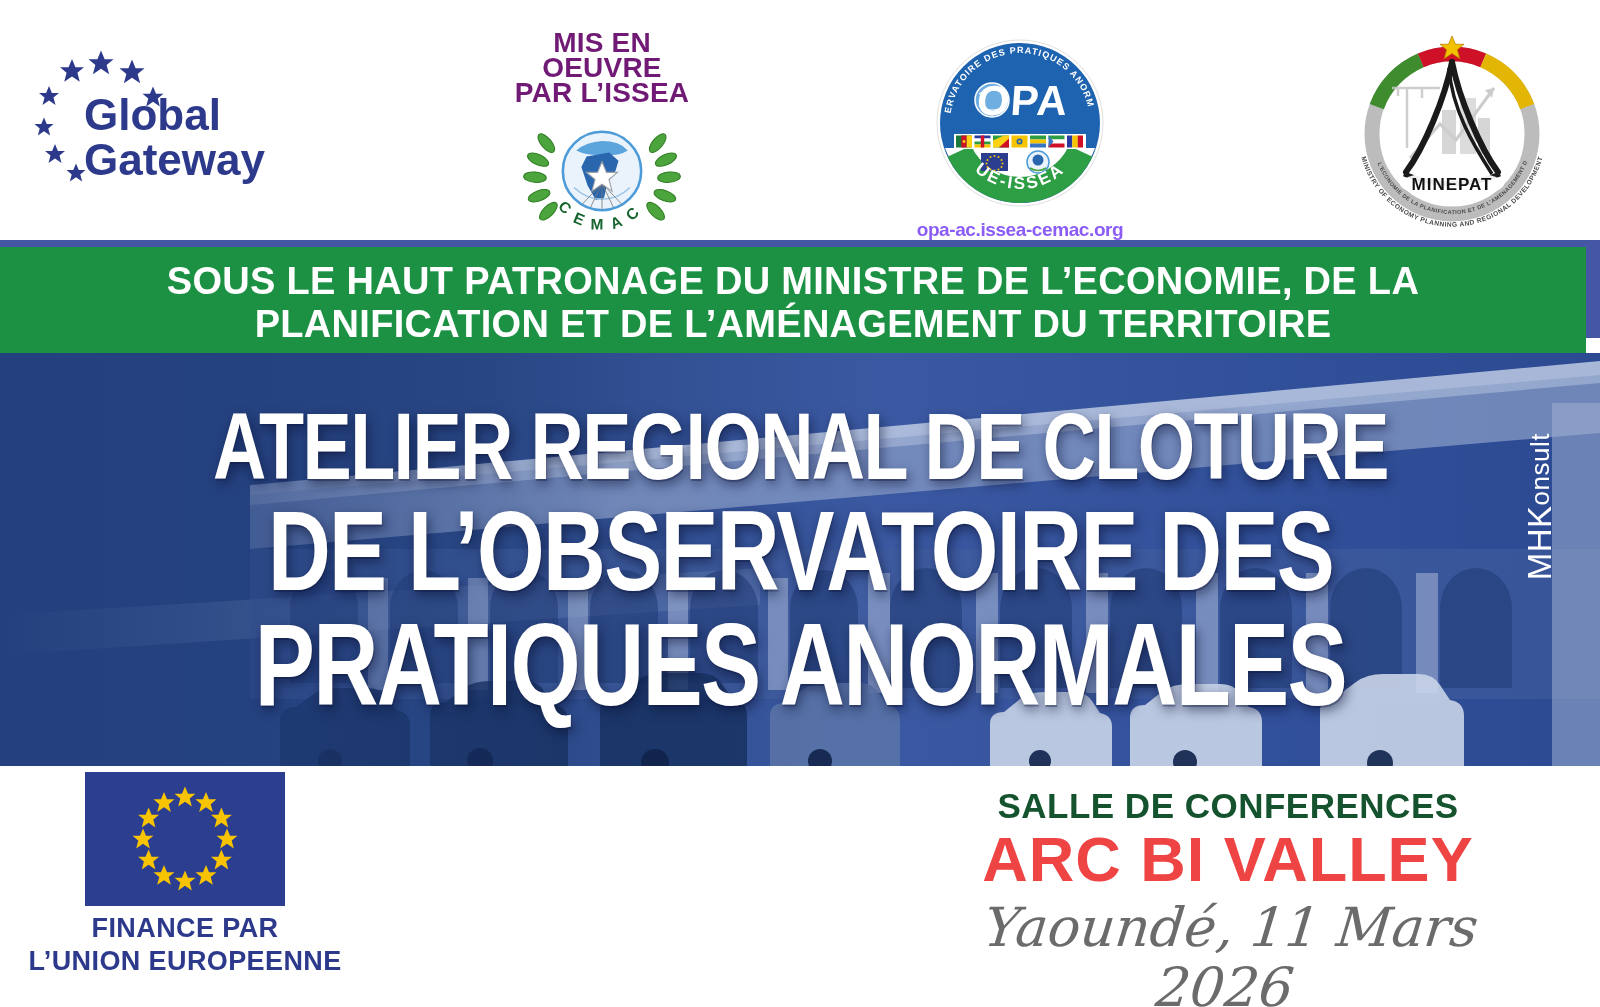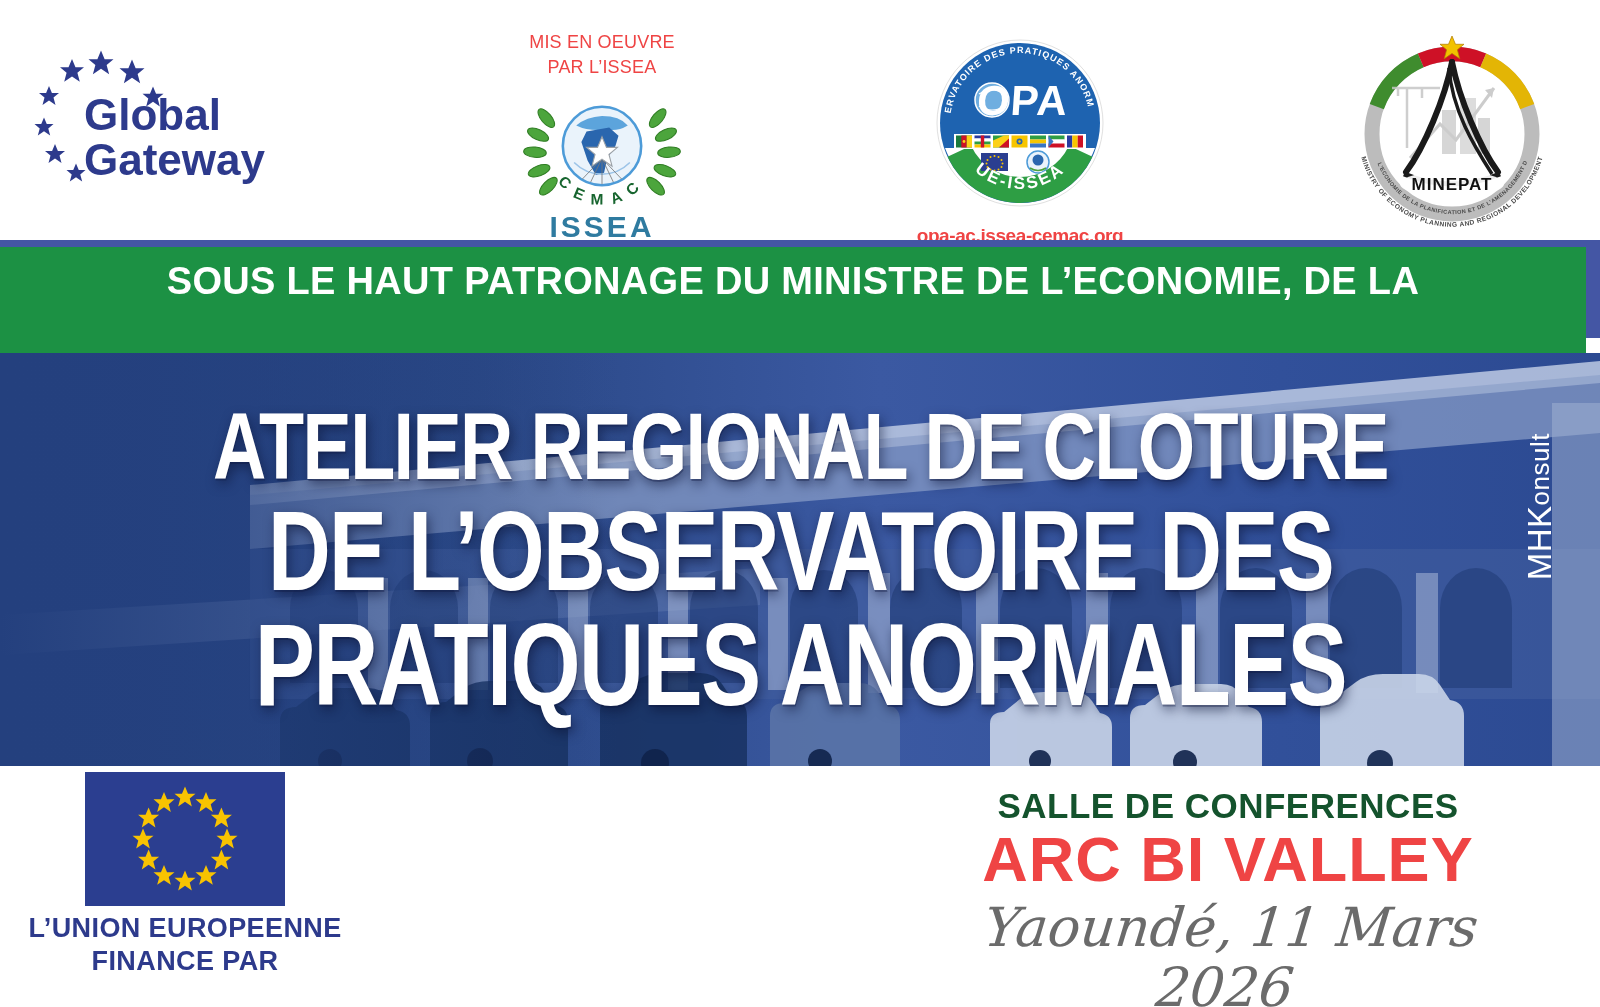--- a/index.html
+++ b/index.html
@@ -4,23 +4,23 @@
 <style>
   html,body{margin:0;padding:0;background:#ffffff;}
   .poster{
     position:relative;width:1600px;height:1007px;overflow:hidden;background:#ffffff;
     font-family:"Liberation Sans",sans-serif;
   }
   
   .logos{position:absolute;left:0;top:0;width:1600px;height:240px;background:#ffffff;}
   .gg-logo{position:absolute;left:32px;top:42px;width:270px;height:160px;}
   .issea-block{position:absolute;left:492px;top:30px;width:220px;text-align:center;}
-  .issea-caption{font-size:18px;font-weight:normal;color:#ef4444;line-height:25px;letter-spacing:.2px;}
+  .issea-caption{font-size:28px;font-weight:bold;color:#701a75;line-height:25px;letter-spacing:.2px;}
   .opa-block{position:absolute;left:900px;top:38px;width:240px;text-align:center;}
-  .opa-url{margin-top:13px;font-size:19px;font-weight:bold;color:#ef4444;letter-spacing:-.4px;}
+  .opa-url{margin-top:7px;font-size:19px;font-weight:bold;color:#8b5cf6;letter-spacing:-.4px;}
   .minepat-block{position:absolute;left:1352px;top:26px;width:200px;height:205px;}
   
   .band-wrap{position:absolute;left:0;top:240px;width:1600px;height:98px;background:#4456a4;}
   .green-band{position:absolute;left:0;top:7px;width:1586px;height:106px;background:#1c9144;
     color:#ffffff;text-align:center;padding-top:13px;box-sizing:border-box;}
   .green-band .l{font-size:38px;font-weight:bold;line-height:43px;letter-spacing:.3px;}
   
   .hero{position:absolute;left:0;top:353px;width:1600px;height:413px;overflow:hidden;}
   .hero-bg{position:absolute;left:0;top:0;width:100%;height:100%;}
   .hero-title{position:absolute;left:0;top:0;width:1600px;height:100%;
@@ -233,20 +233,21 @@
         <text font-size="6.6" font-weight="bold" fill="#4a4a4a" letter-spacing=".5">
           <textPath href="#mnEn" startOffset="50%" text-anchor="middle">MINISTRY OF ECONOMY PLANNING AND REGIONAL DEVELOPMENT</textPath>
         </text>
       </svg>
     </div>
   </header>
 
   <div class="band-wrap">
     <section class="green-band">
       <div class="l">SOUS LE HAUT PATRONAGE DU MINISTRE DE L’ECONOMIE, DE LA</div>
+      <div class="l">PLANIFICATION ET DE L’AMÉNAGEMENT DU TERRITOIRE</div>
     </section>
   </div>
 
   <section class="hero">
     <svg class="hero-bg" viewBox="0 0 1600 413" preserveAspectRatio="none">
       <defs>
         <linearGradient id="heroGrad" x1="0" y1="0" x2="1" y2="0">
           <stop offset="0" stop-color="#24407e"></stop>
             <stop offset=".3" stop-color="#2a4886"></stop>
           <stop offset=".55" stop-color="#3b59a2"></stop>
@@ -348,22 +349,22 @@
         <use href="#eustar" transform="translate(121,103.4) scale(1.05)"></use>
         <use href="#eustar" transform="translate(100,109) scale(1.05)"></use>
         <use href="#eustar" transform="translate(79,103.4) scale(1.05)"></use>
         <use href="#eustar" transform="translate(63.6,88) scale(1.05)"></use>
         <use href="#eustar" transform="translate(58,67) scale(1.05)"></use>
         <use href="#eustar" transform="translate(63.6,46) scale(1.05)"></use>
         <use href="#eustar" transform="translate(79,30.6) scale(1.05)"></use>
       </g>
     </svg>
     <div class="eu-text">
+      <div>FINANCE PAR</div>
       <div>L’UNION EUROPEENNE</div>
-      <div>FINANCE PAR</div>
     </div>
 
     <div class="venue">
       <div class="venue-l1">SALLE DE CONFERENCES</div>
       <div class="venue-l2">ARC BI VALLEY</div>
       <div class="venue-date">Yaoundé, 11 Mars 2026</div>
     </div>
   </footer>
 </div>
 

